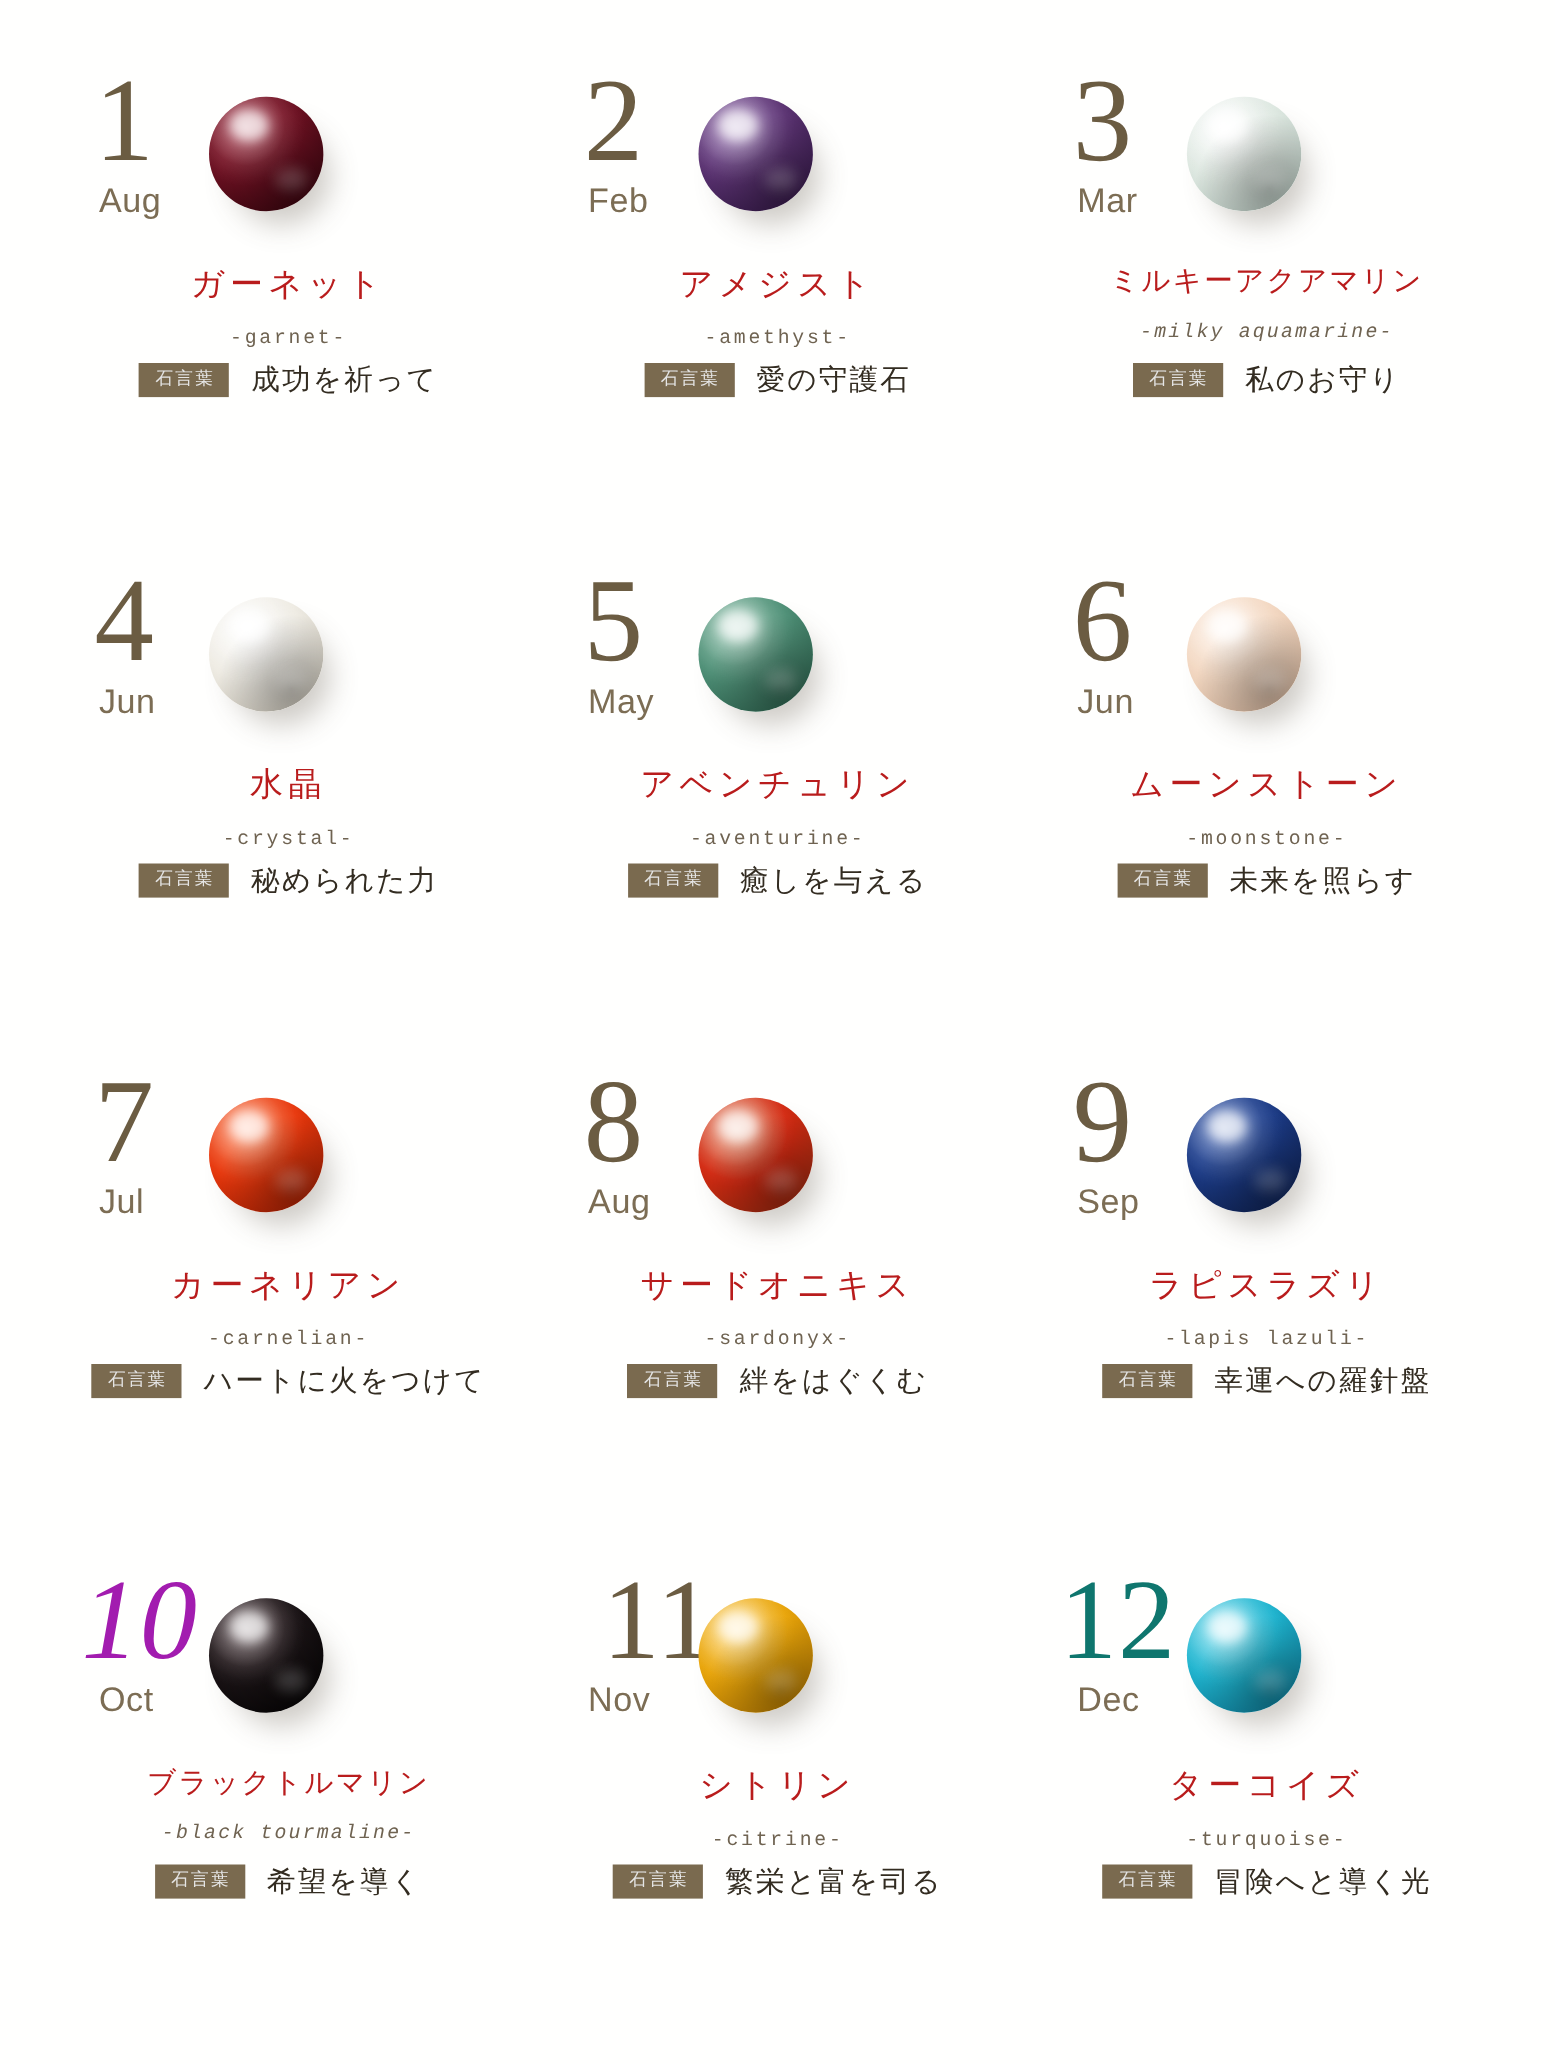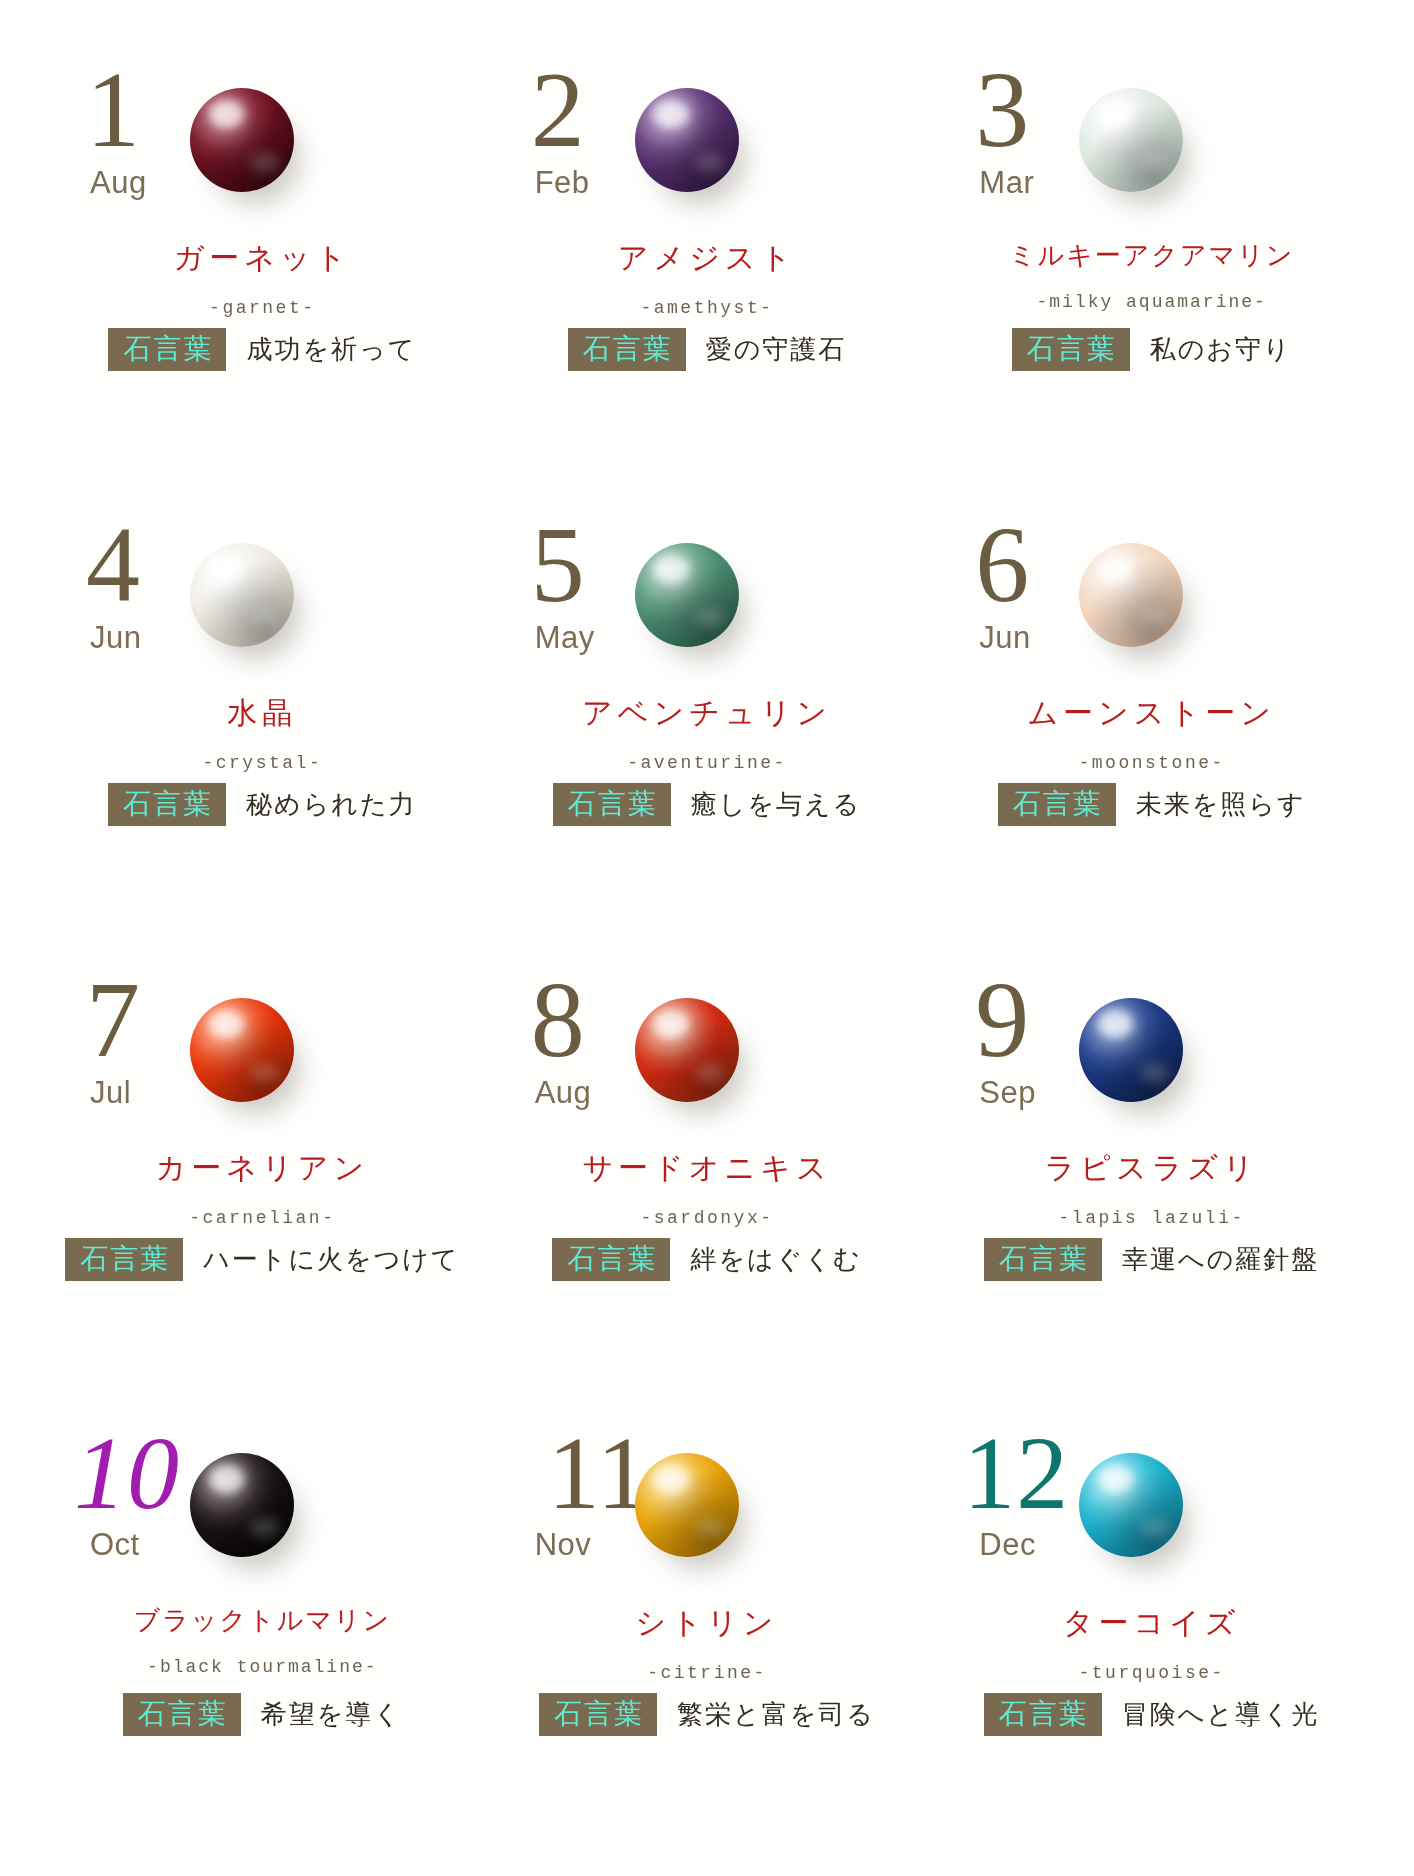--- a/index.html
+++ b/index.html
@@ -136,38 +136,38 @@
     left: 0;
     right: 0;
     top: 298px;
     display: flex;
     align-items: center;
     justify-content: center;
     gap: 20px;
   }
   .tag {
     background: #7a6a4f;
-    color: #5eead4;
+    color: #e5e5e5;
     font-family: Liberation Serif, serif;
-    font-size: 28px;
+    font-size: 16px;
     letter-spacing: 2px;
     padding: 7px 13px 8px 15px;
     line-height: 1;
     white-space: nowrap;
   }
   .word {
     font-family: "Liberation Serif", "DejaVu Serif", serif;
     font-size: 26px;
     letter-spacing: 2px;
     color: #332c21;
     white-space: nowrap;
   }
   
   .cell.c3 .ja, .cell.c10 .ja { font-size: 26px; letter-spacing: 2px; }
-  .cell.c3 .en, .cell.c10 .en { letter-spacing: 2px; }
+  .cell.c3 .en, .cell.c10 .en { letter-spacing: 2px; font-style: italic; }
 </style>
 </head>
 <body>
 
 <div class="sheet">
   <div class="grid">
 
     <div class="cell c1">
       <div class="numwrap">
         <div class="num" style="color: rgb(107, 92, 66);">1</div>

